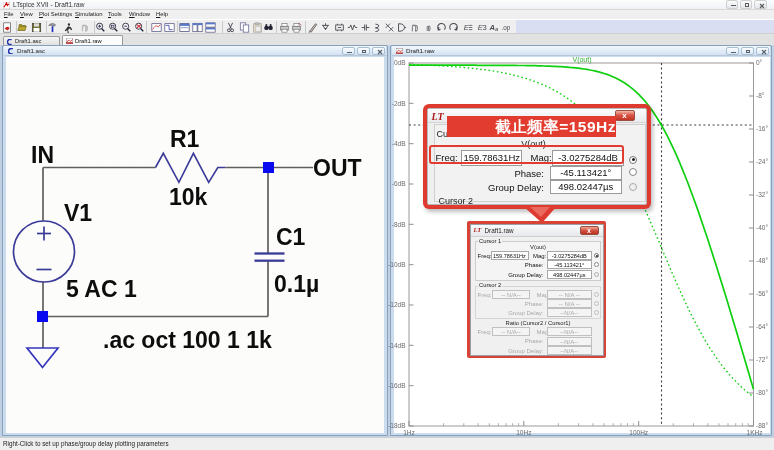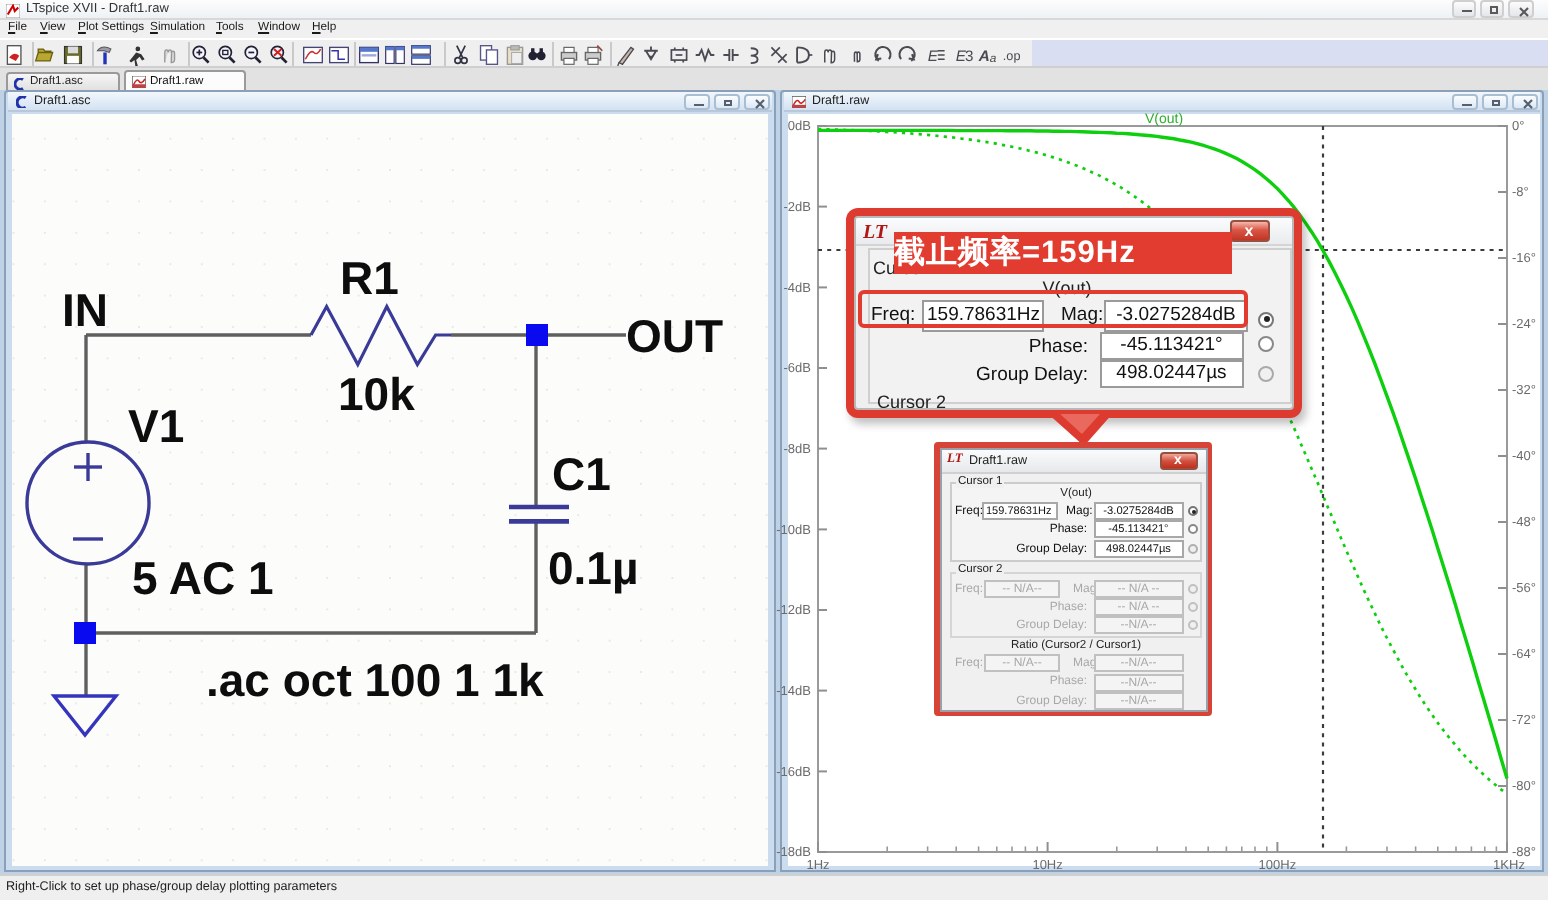--- a/index.html
+++ b/index.html
@@ -394,21 +394,21 @@
   <div class="abs" style="left:204px;top:49.5px;width:3px;height:3px;border-radius:50%;background:#222"></div>
   <span class="abs" style="left:57px;top:59px;width:59.5px;text-align:right;font-size:9.5px;color:#111">Phase:</span>
   <div class="abs" style="left:122.5px;top:57px;width:71.5px;height:14px;background:#fff;border:1px solid #9a9a9a;font-size:9.5px;color:#111;line-height:12px;text-align:center">-45.113421°</div>
   <div class="abs" style="left:201.5px;top:59px;width:8px;height:8px;border:1px solid #888;border-radius:50%;background:#fff"></div>
   <span class="abs" style="left:37px;top:73.5px;width:79.5px;text-align:right;font-size:9.5px;color:#111">Group Delay:</span>
   <div class="abs" style="left:122.5px;top:71.5px;width:71.5px;height:14px;background:#fff;border:1px solid #9a9a9a;font-size:9.5px;color:#111;line-height:12px;text-align:center">498.02447µs</div>
   <div class="abs" style="left:201.5px;top:74px;width:8px;height:8px;border:1px solid #aaa;border-radius:50%;background:#f0f0f0"></div>
   <span class="abs" style="left:11px;top:87px;font-size:9px;color:#222">Cursor 2</span>
  </div>
 
- <div class="abs" style="left:24px;top:11.5px;width:169px;height:21.5px;background:#e23c30;color:#fff;font-size:15.5px;font-weight:bold;text-align:left;line-height:21px;letter-spacing:0.5px">截止频率=159Hz</div>
+ <div class="abs" style="left:24px;top:11.5px;width:169px;height:21.5px;background:#e23c30;color:#fff;font-size:15.5px;font-weight:bold;text-align:right;line-height:21px;letter-spacing:0.5px">截止频率=159Hz</div>
 
  <div class="abs" style="left:6px;top:41px;width:194.5px;height:19px;border:2.5px solid #e23c30;border-radius:3px"></div>
 
  <svg class="abs" style="left:100px;top:101.5px" width="34" height="18" viewBox="0 0 34 18">
       <polygon points="0,0 34,0 19,17" fill="#dd3a30"></polygon>
       <polygon points="7,1 27,1 18,11" fill="#e9695f"></polygon>
     </svg>
 </div>
 
 <div class="abs" style="left:467px;top:221px;width:139px;height:137px;background:#d84338;border-radius:2px">

